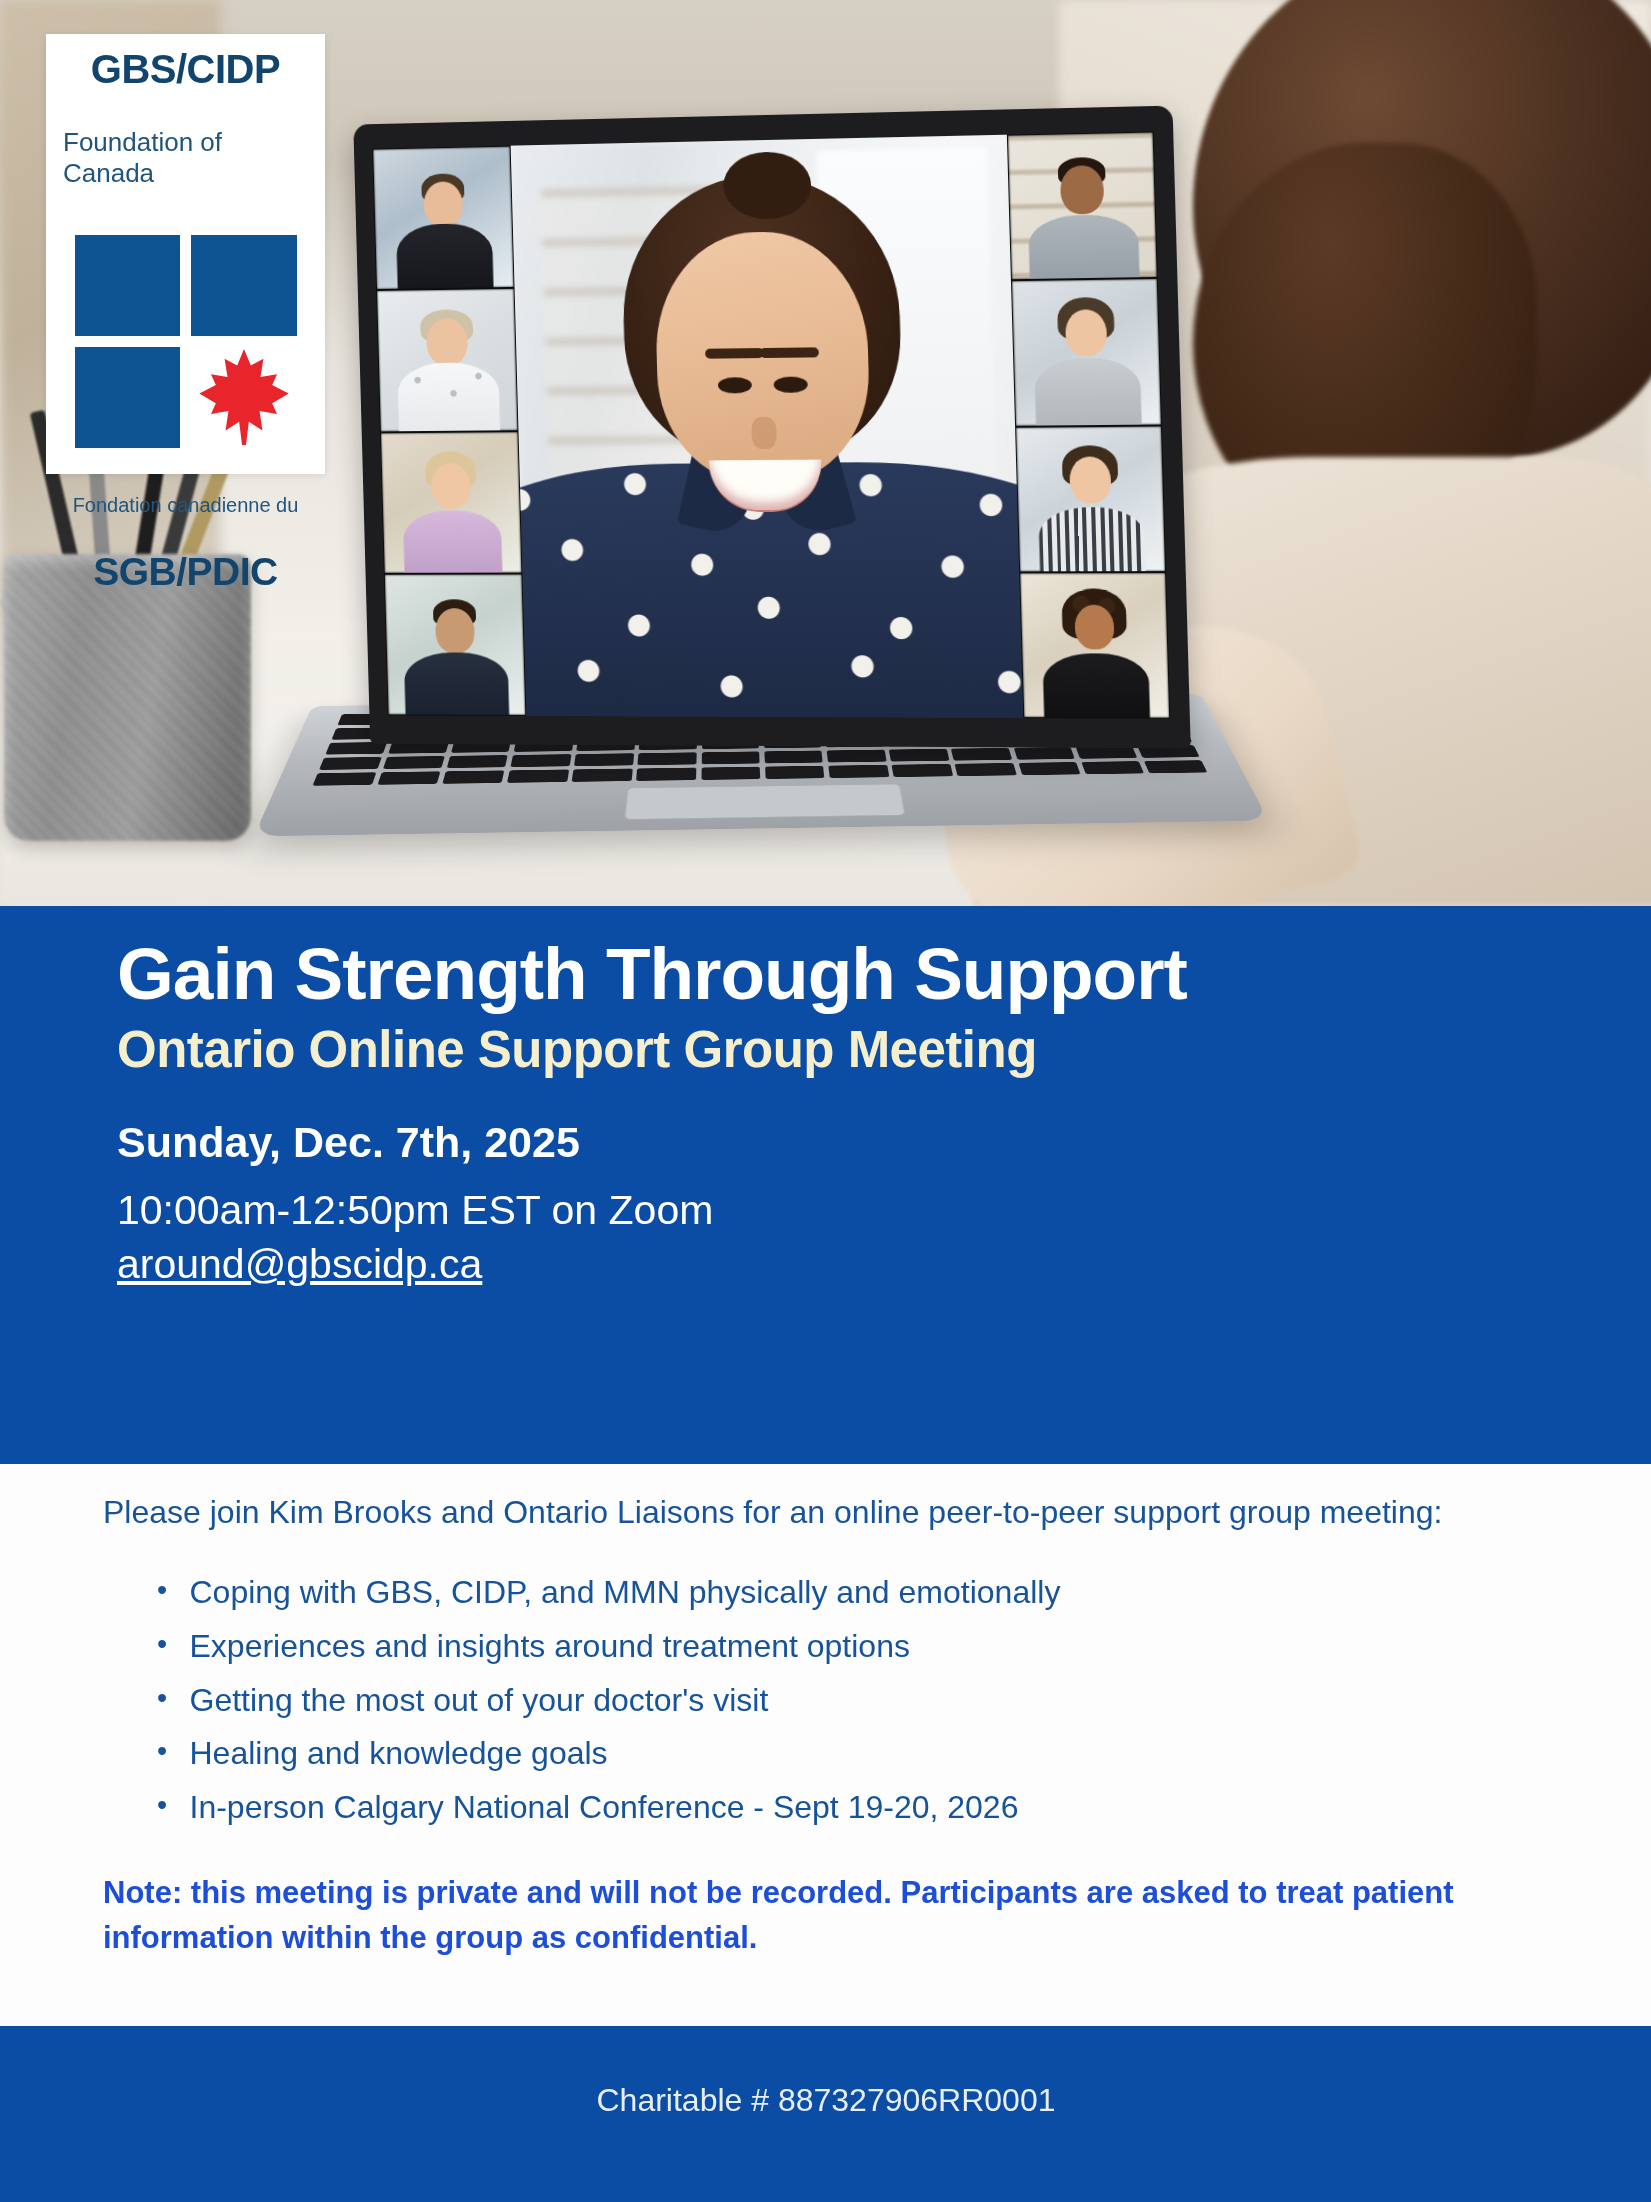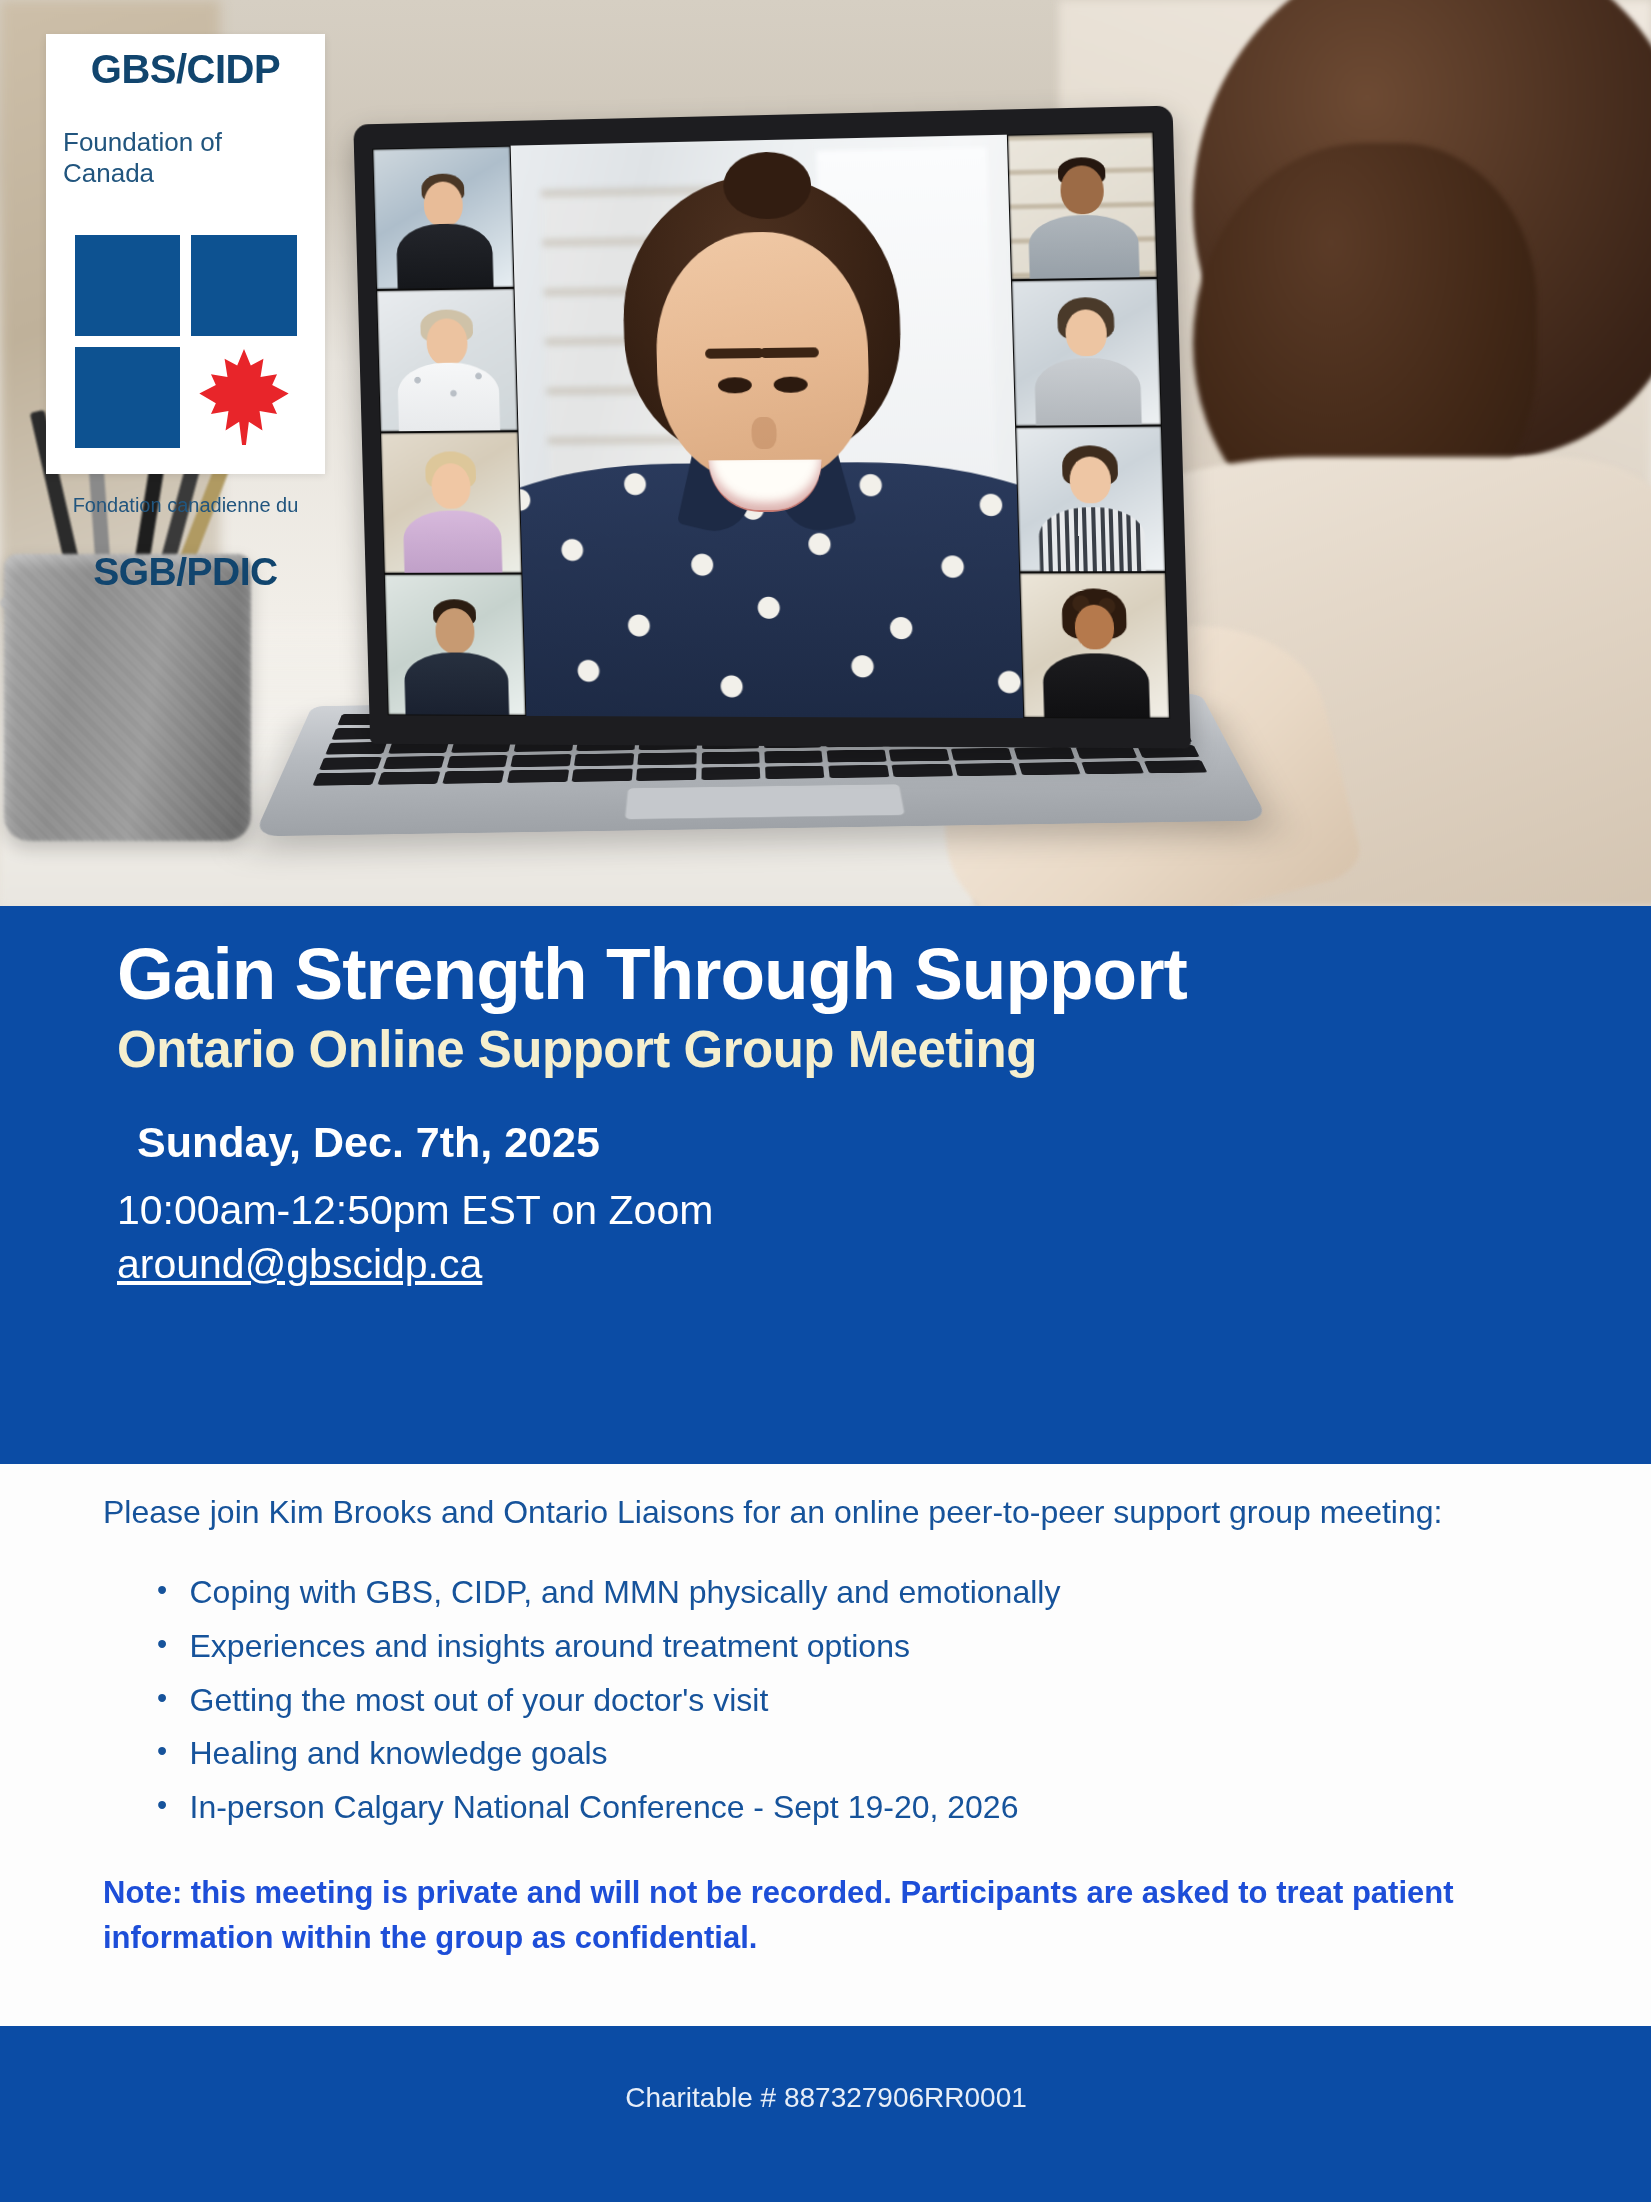--- a/index.html
+++ b/index.html
@@ -213,21 +213,21 @@
   .logo-fr{ font-size:20px; color:#21557e; margin-top:10.5px; line-height:1.05; }
   .logo-fr2{ font-size:39px; font-weight:bold; color:#11456e; line-height:1.02; letter-spacing:-0.5px;}
 
   
   .banner{
     position:absolute; left:0; top:906px; width:1652px; height:558px;
     background:#0B4CA5; padding:27px 0 0 117px;
   }
   .h1{ font-size:73px; font-weight:bold; color:#ffffff; letter-spacing:-1px; line-height:1.12; }
   .h2{ font-size:51px; font-weight:bold; color:#F5EFCE; letter-spacing:-0.5px; line-height:1.2; margin-top:3.8px; }
-  .dateline{ font-size:43px; font-weight:bold; color:#ffffff; margin-top:36px; line-height:1.25;margin-left:20px; }
+  .dateline{ font-size:43px; font-weight:bold; color:#ffffff; margin-top:36px; line-height:1.25; }
   .timeline{ font-size:41px; color:#ffffff; margin-top:13.4px; line-height:1.33; font-weight:300; }
   .rsvp{ font-size:41px; color:#ffffff; line-height:1.33; font-weight:300; }
   .email{ font-size:41px; color:#ffffff; line-height:1.33; text-decoration:underline; font-weight:300; display:inline-block; }
 
   
   .body-sec{
     position:absolute; left:0; top:1464px; width:1652px; height:562px;
     background:#fdfdfd; padding:23px 103px 0 103px;
   }
   .intro{ font-size:32px; color:#16539B; line-height:1.58; }
@@ -236,21 +236,21 @@
   .dot{ color:#16539B; font-size:29px; line-height:1.38; width:32.5px; flex:0 0 32.5px; }
   .btext{ font-size:32px; color:#16539B; line-height:1.38; }
   .note{ font-size:31px; font-weight:bold; color:#1d4ed8; line-height:1.45; margin-top:42px; }
 
   
   .footer{
     position:absolute; left:0; top:2026px; width:1652px; height:176px;
     background:#0B4CA5; text-align:center; padding-top:27px;
   }
   .f-main{ font-size:48px; font-weight:bold; color:#ffffff; letter-spacing:0.2px; }
-  .f-sub{ font-size:28px; color:#E7EEF8; margin-top:29px; }
+  .f-sub{ font-size:32px; color:#E7EEF8; margin-top:29px; }
 </style>
 </head>
 <body>
 
 <div class="poster">
 
   <div class="hero">
     <div class="bg-warm-l"></div>
     <div class="bg-warm-r"></div>
     <div class="bg-desk"></div>

